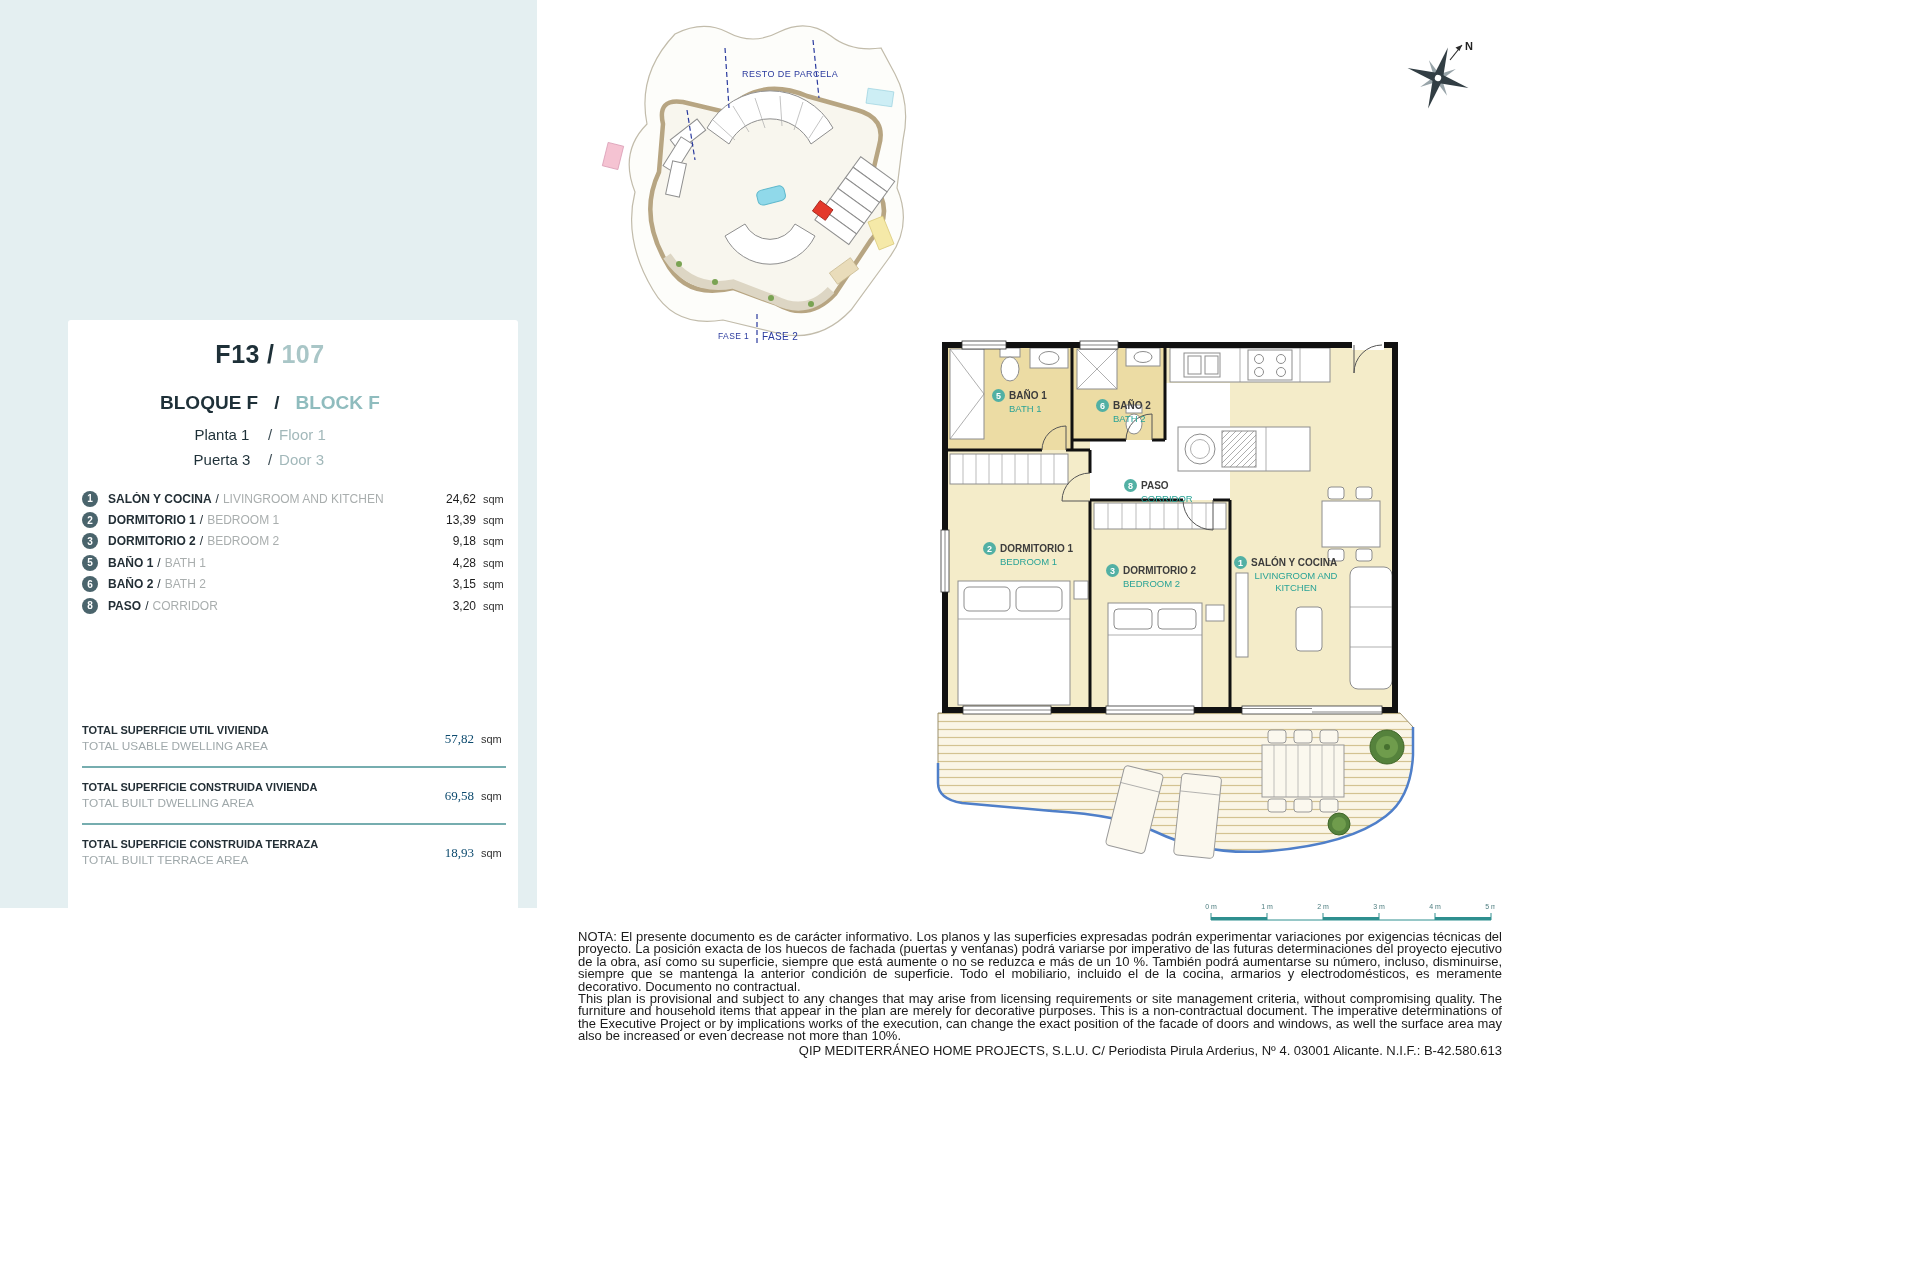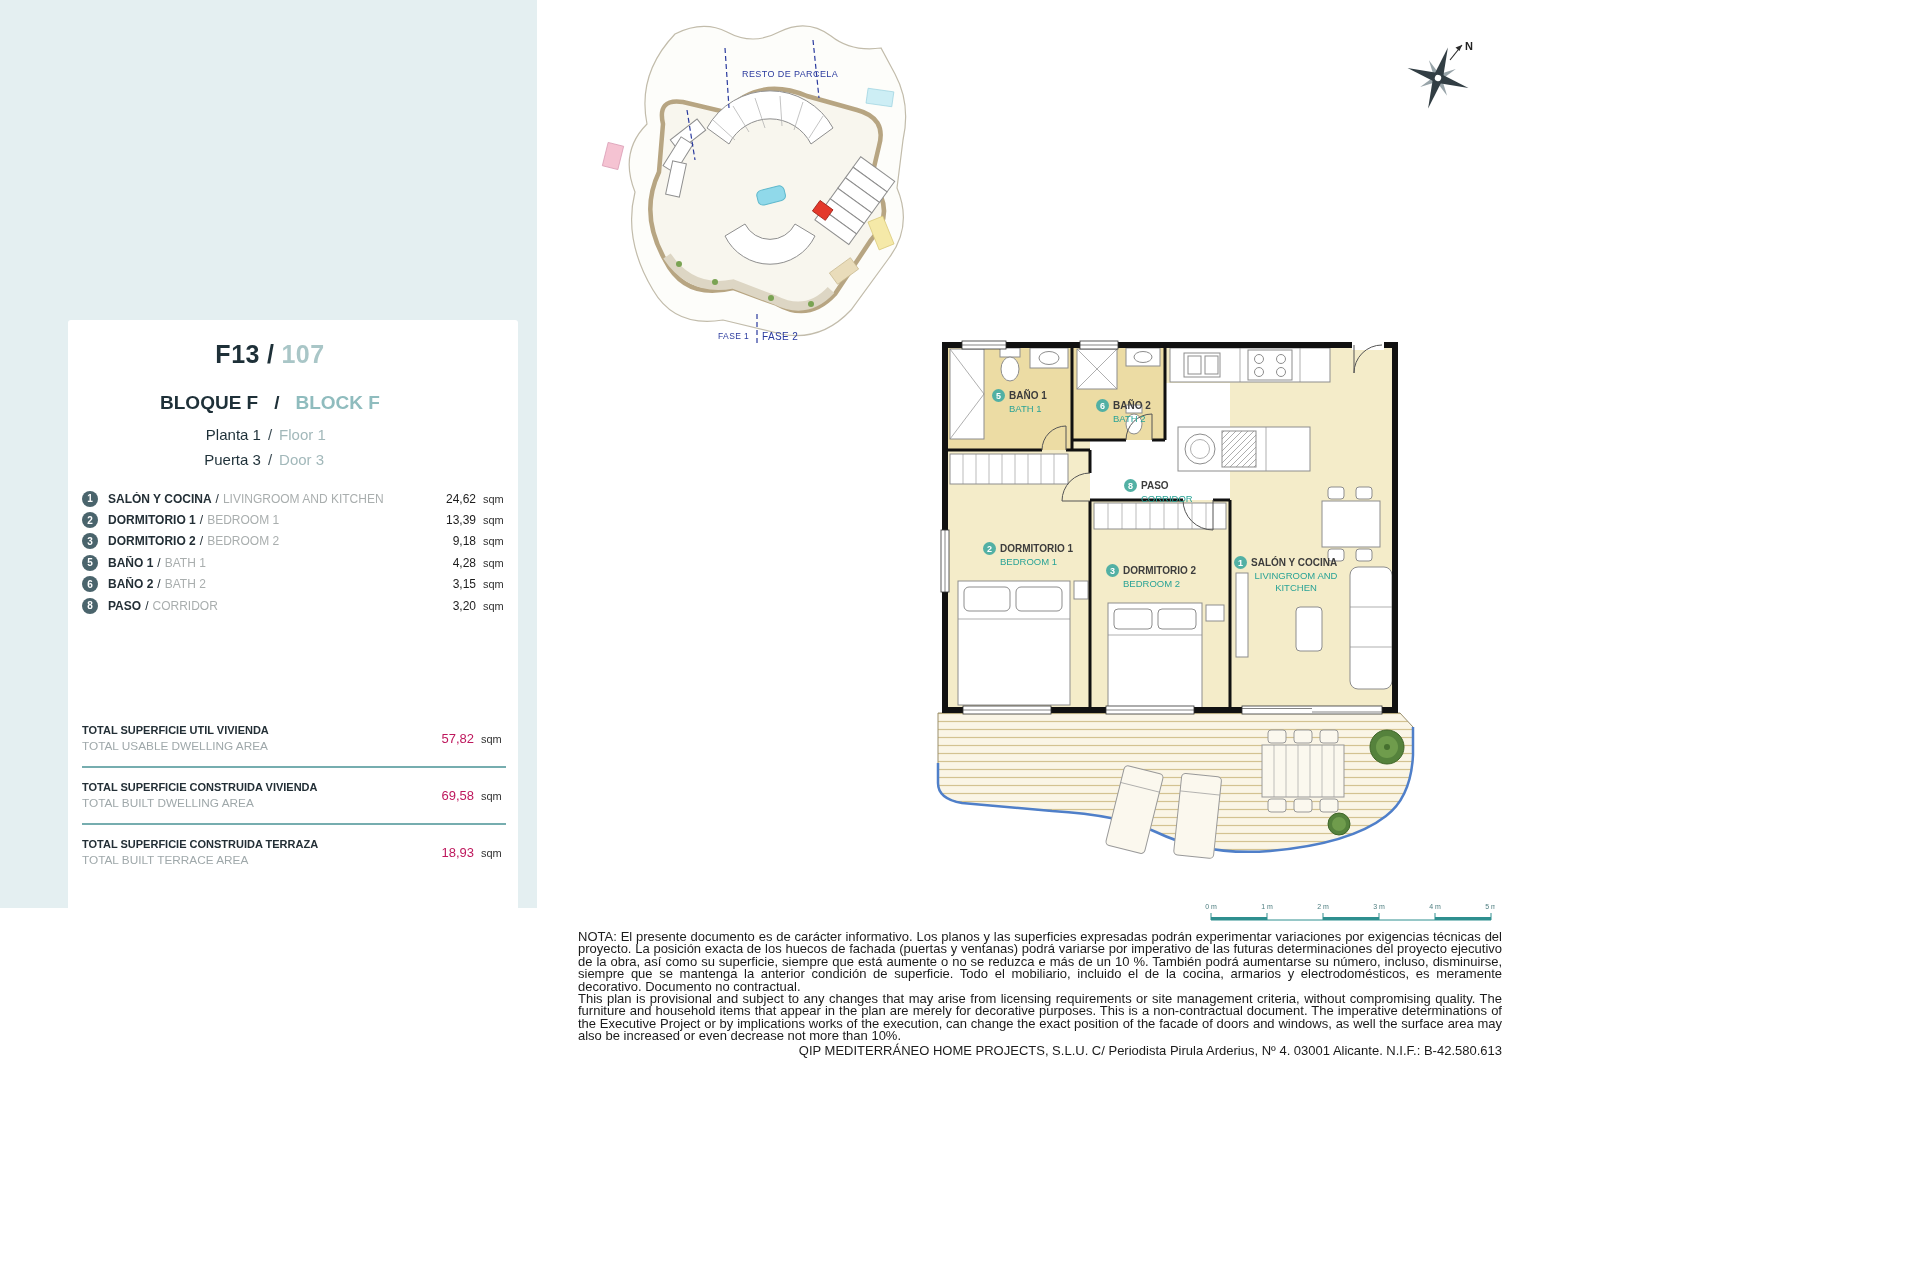--- a/index.html
+++ b/index.html
@@ -18,41 +18,41 @@
   .info-card  { position:absolute; left:68px; top:320px; width:450px; height:725px; background:#ffffff; border-radius:3px; }
 
   .hdr { position:absolute; left:0; right:46px; text-align:center; white-space:nowrap; }
   .unit-title { top:20px; font-size:25px; font-weight:bold; letter-spacing:0.5px; color:#1e3038; }
   .unit-title .sep { margin:0 7px; }
   .unit-title .num { color:#a9c6c7; }
   .block-line { top:72px; font-size:19px; font-weight:bold; color:#1e3038; }
   .block-line .sep { margin:0 16px; }
   .block-line .en  { color:#8fbcbe; }
   .sub-line { font-size:15px; color:#1e3038; display:flex; justify-content:center; }
-  .sub-line .es { width:78px; text-align:right; }
+  .sub-line .es { width:78px; }
   .sub-line .sep { margin:0 7px; color:#3c4c54; }
   .sub-line .en { width:78px; text-align:left; color:#a2b8ba; }
   .planta-line { top:106px; } .puerta-line { top:131px; }
 
   .rooms { position:absolute; top:168px; left:14px; right:12px; }
   .room-row { display:grid; grid-template-columns:26px 1fr 54px 30px; align-items:center; height:21.4px; font-size:12px; }
   .r-badge { width:16px; height:16px; border-radius:50%; background:#4a646c; color:#fff; font-size:10px; font-weight:bold;
              display:flex; align-items:center; justify-content:center; }
   .r-name { white-space:nowrap; overflow:hidden; }
   .r-es  { font-weight:bold; color:#232f36; }
   .r-sep { color:#232f36; margin:0 4px; }
   .r-en  { color:#a9aeae; }
   .r-area { text-align:right; color:#1d1d1d; }
   .r-unit { padding-left:7px; color:#333; font-size:11px; }
 
   .totals { position:absolute; top:404px; left:14px; right:12px; }
   .total-row { display:grid; grid-template-columns:1fr 56px 32px; align-items:center; }
   .t-es { font-weight:bold; font-size:11px; color:#232f36; }
   .t-en { font-size:11.8px; color:#9fa8aa; margin-top:3px; }
-  .t-val { text-align:right; font-size:13px; color:#be185d; }
+  .t-val { text-align:right; font-size:13px; color:#0c4a6e;font-family:Liberation Serif, serif; }
   .t-unit { padding-left:7px; font-size:11px; color:#333; }
   .divider { border:none; border-top:2px solid #76adaf; margin:13px 0; }
 
   
   .map-label { position:absolute; color:#2a3a9e; letter-spacing:0.4px; white-space:nowrap; }
   .resto-label  { left:742px; top:69px;  font-size:9px; }
   .fase1-label  { left:718px; top:331px; font-size:8.5px; }
   .fase2-label  { left:762px; top:331px; font-size:10px; }
 
   

